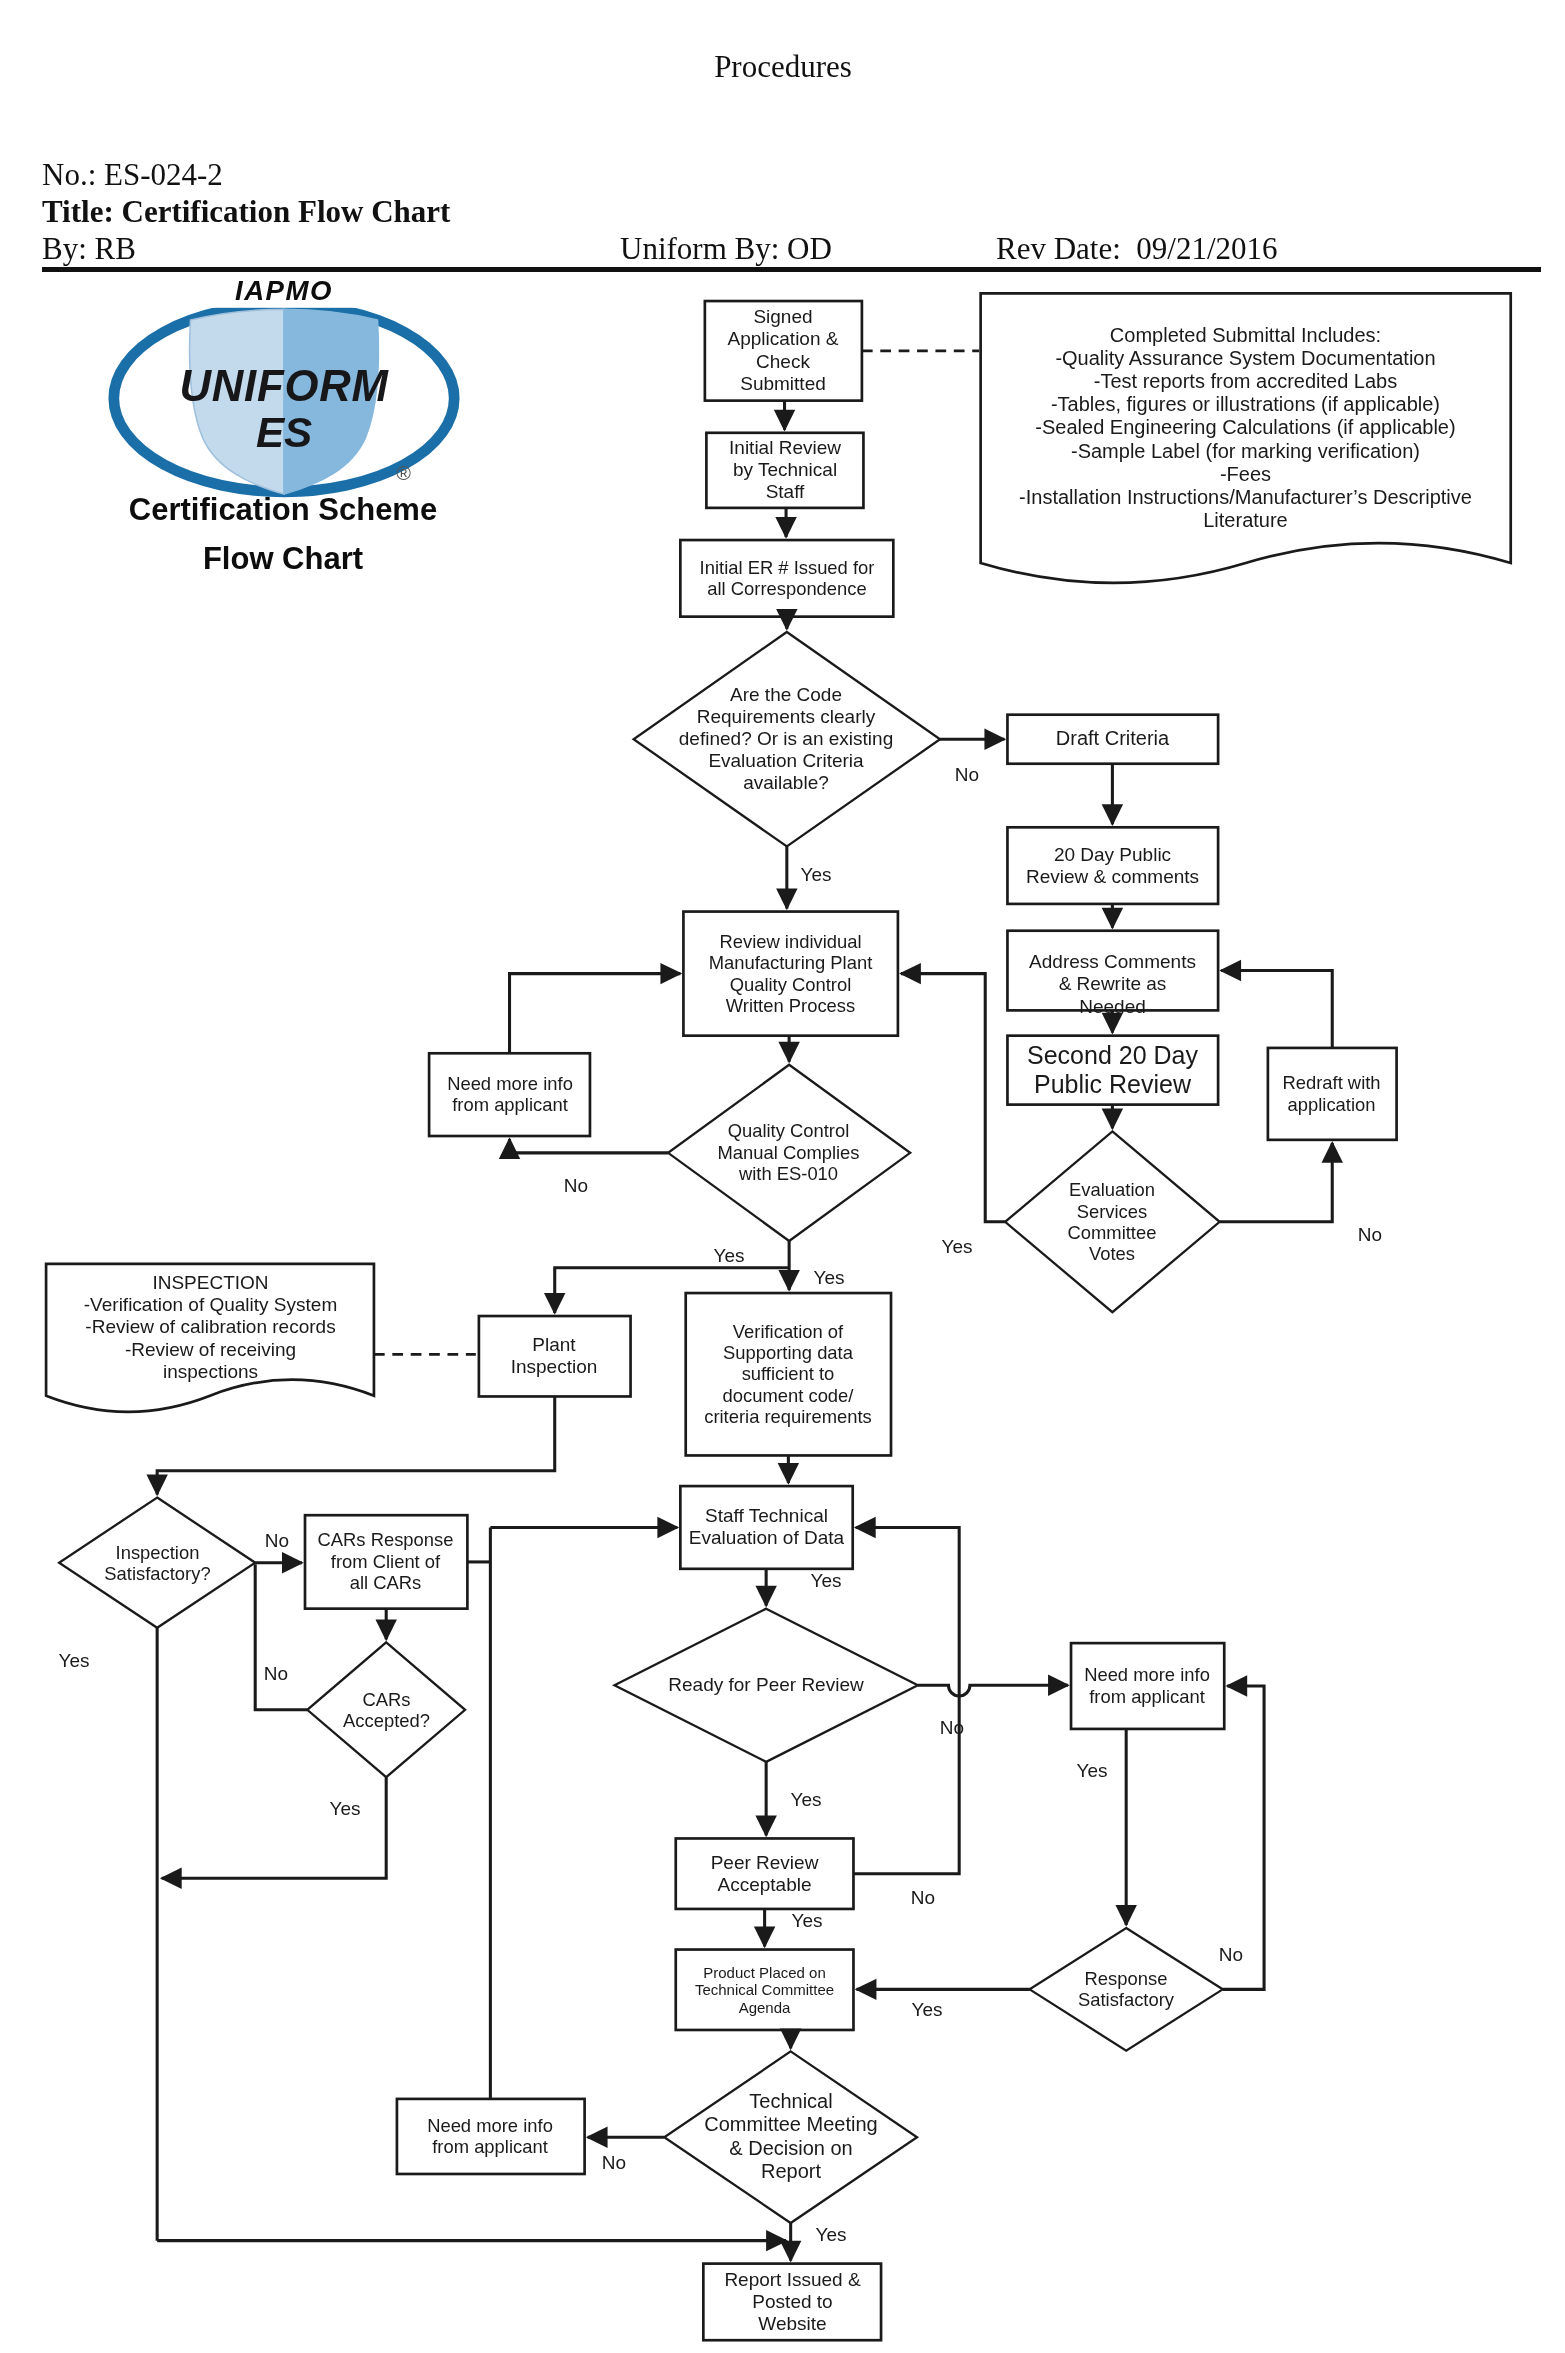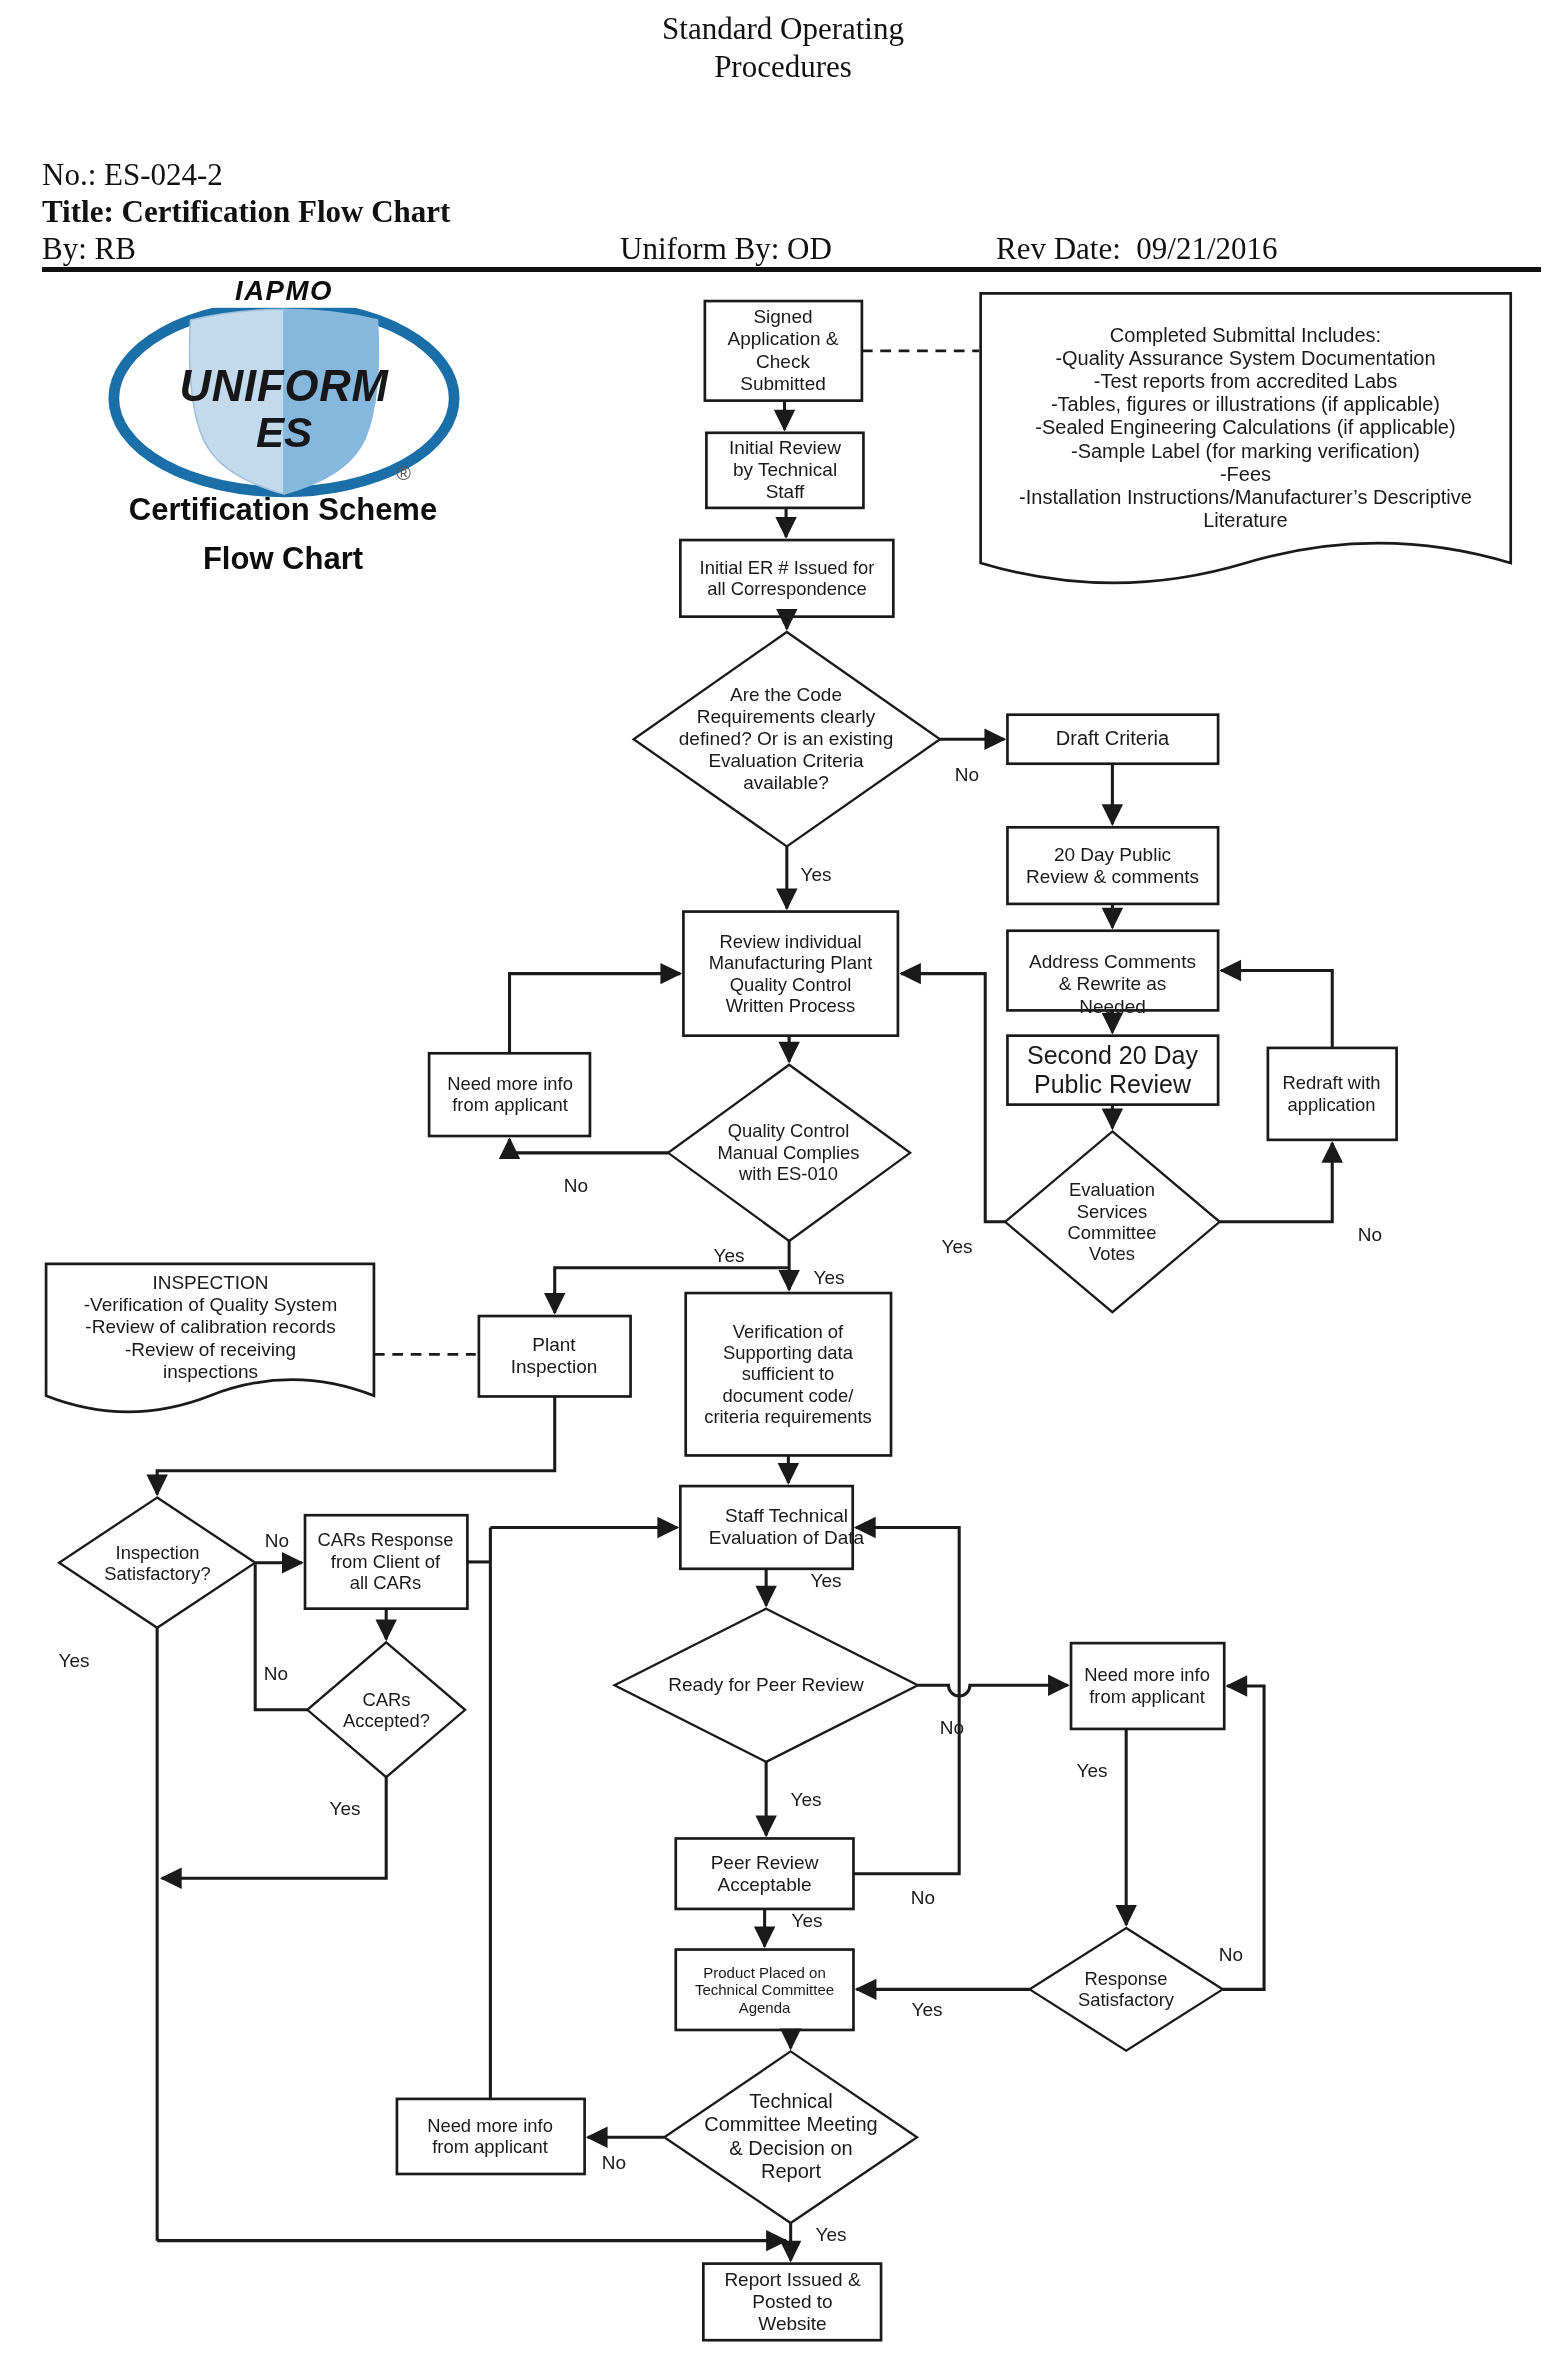--- a/index.html
+++ b/index.html
@@ -18,21 +18,20 @@
   .node-label{position:absolute;display:flex;align-items:center;justify-content:center;
       text-align:center;white-space:pre-line;line-height:1.16;color:#1a1a1a;}
   .edge-label{position:absolute;transform:translate(-50%,-50%);font-size:19px;color:#1a1a1a;
       background:transparent;white-space:nowrap;}
 </style>
 </head>
 <body>
 
 <div class="page">
 
-  <div class="hdr-center" style="top:10.7px">Standard Operating</div>
   <div class="hdr-center" style="top:49px">Procedures</div>
 
   <div class="hdr-meta" style="left:42px;top:157px">No.: ES-024-2</div>
   <div class="hdr-meta" style="left:42px;top:194px;font-weight:bold">Title: Certification Flow Chart</div>
   <div class="hdr-meta" style="left:42px;top:231px">By: RB</div>
   <div class="hdr-meta" style="left:620px;top:231px">Uniform By: OD</div>
   <div class="hdr-meta" style="left:996px;top:231px">Rev Date:  09/21/2016</div>
   <div class="hdr-rule"></div>
 
   <div style="position:absolute;left:100px;top:274px;width:368px;height:224px">
@@ -190,21 +189,21 @@
 -Review of calibration records
 -Review of receiving
 inspections</div>
       <div class="node-label" style="left: 76px; top: 1501px; width: 163px; height: 124px; font-size: 18.4px;">Inspection
 Satisfactory?</div>
       <div class="node-label" style="left: 309px; top: 1517px; width: 153px; height: 89px; font-size: 18.4px;">CARs Response
 from Client of
 all CARs</div>
       <div class="node-label" style="left: 321px; top: 1646px; width: 131px; height: 128px; font-size: 18.4px;">CARs
 Accepted?</div>
-      <div class="node-label" style="left: 685px; top: 1488px; width: 163px; height: 78px; font-size: 19px; margin-left: 20px;">Staff Technical
+      <div class="node-label" style="left: 685px; top: 1488px; width: 163px; height: 78px; font-size: 19px;">Staff Technical
 Evaluation of Data</div>
       <div class="node-label" style="left: 640px; top: 1612px; width: 252px; height: 146px; font-size: 19px;">Ready for Peer Review</div>
       <div class="node-label" style="left: 1075px; top: 1645px; width: 144px; height: 81px; font-size: 18.4px;">Need more info
 from applicant</div>
       <div class="node-label" style="left: 680px; top: 1841px; width: 169px; height: 66px; font-size: 19px;">Peer Review
 Acceptable</div>
       <div class="node-label" style="left: 680px; top: 1952px; width: 169px; height: 76px; font-size: 15px;">Product Placed on
 Technical Committee
 Agenda</div>
       <div class="node-label" style="left: 1046px; top: 1931px; width: 160px; height: 116px; font-size: 18.4px;">Response

